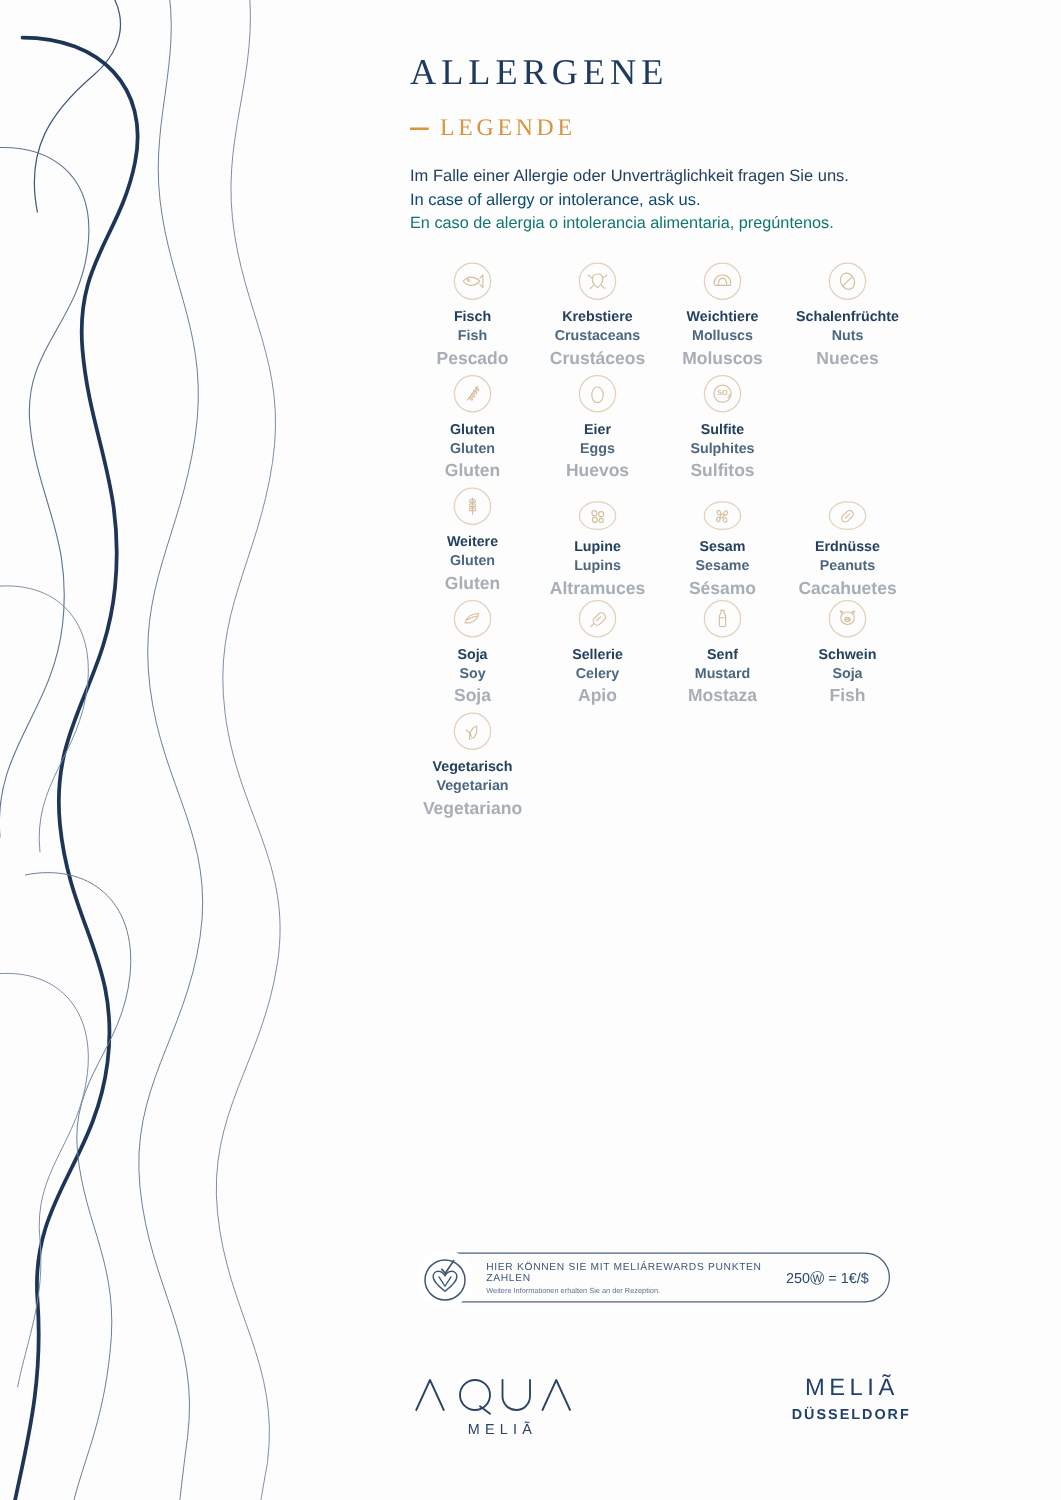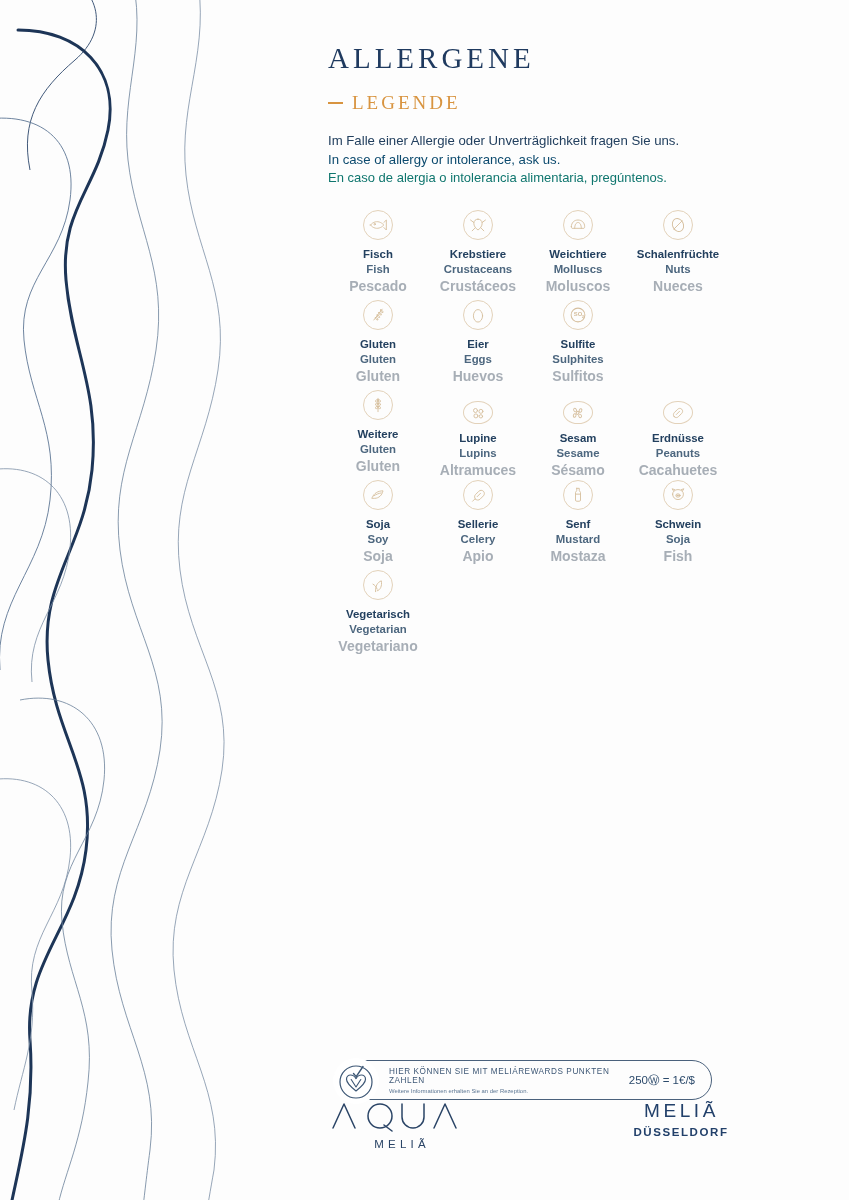--- a/index.html
+++ b/index.html
@@ -87,21 +87,21 @@
   }
   .icon-wrap svg { display: block; }
 
   .lab-de { font-size: 11.4px; color: #23405f; line-height: 1.32; }
   .lab-en { font-size: 11.4px; color: #4d677f; line-height: 1.32; }
   .lab-es { font-size: 14px; color: #a7aeb6; line-height: 1.32; }
 
   
   #rewards {
     position: absolute;
-    left: 334px; top: 1060px;
+    left: 334px; top: 1002px;
     width: 378px; height: 40px;
     border: 1px solid #4a617c;
     border-radius: 20px;
     display: flex; align-items: center;
   }
   #rewards-badge {
     position: absolute;
     left: -2px; top: -3px;
     width: 46px; height: 46px;
     background: #ffffff;

